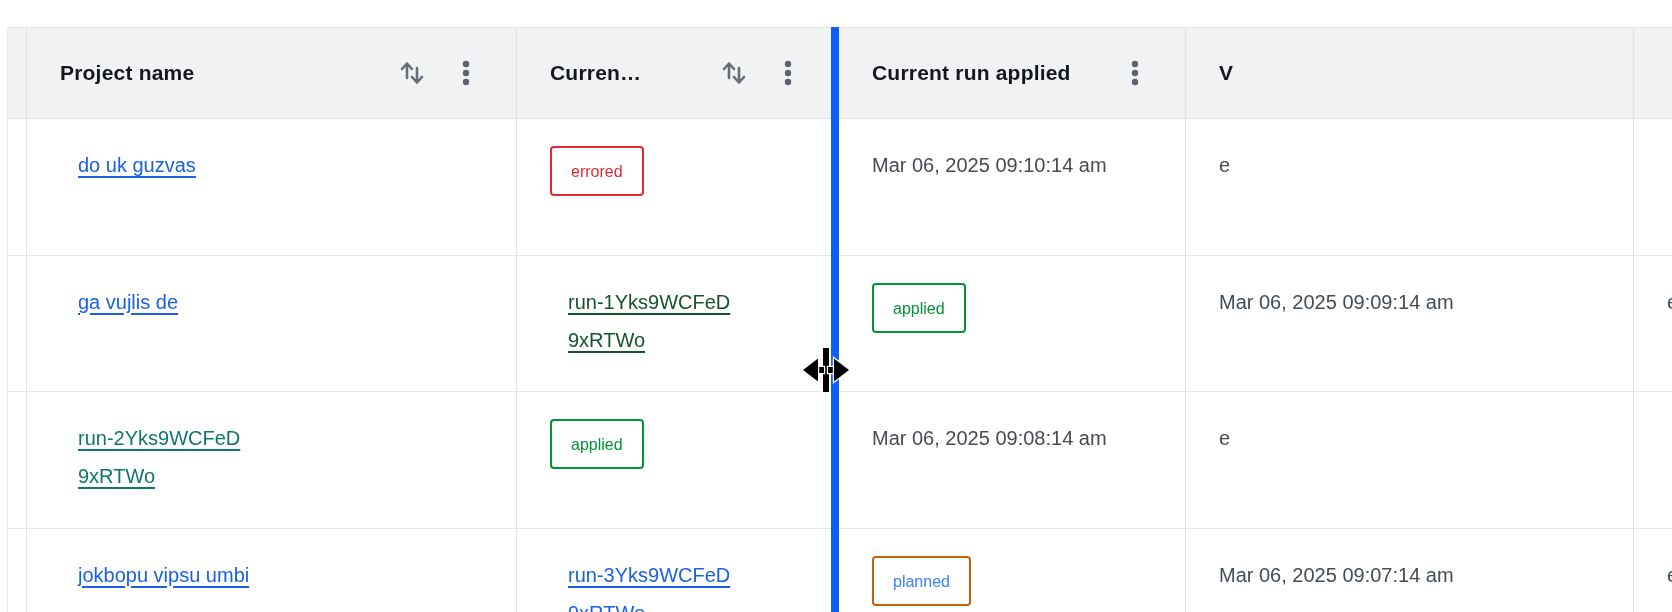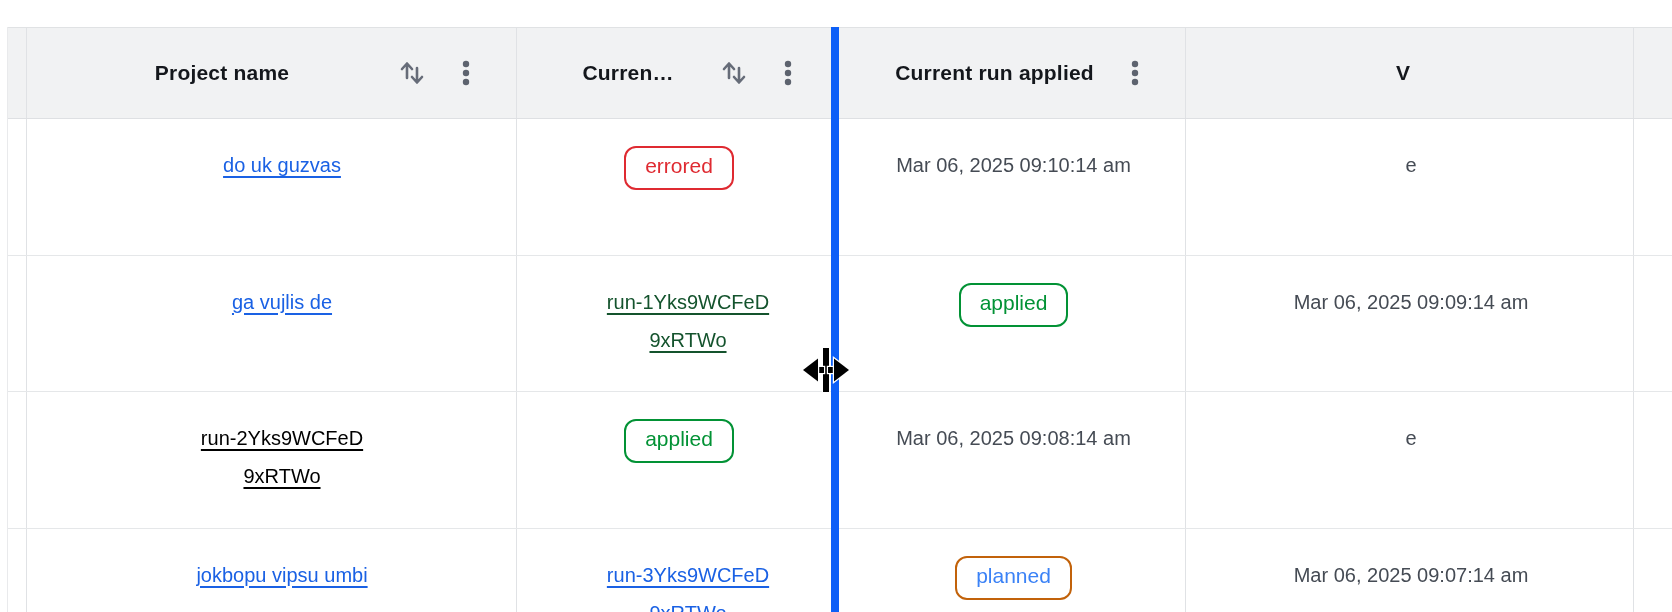--- a/index.html
+++ b/index.html
@@ -4,21 +4,20 @@
 <style>
   * { box-sizing: border-box; margin: 0; padding: 0; }
   html, body { background: #ffffff; }
   body { font-family: "Liberation Sans", sans-serif; }
   .viewport {
     position: relative;
     width: 1672px;
     height: 612px;
     overflow: hidden;
     background: #ffffff;
-    text-align: center;
   }
   .tbl {
     position: absolute;
     left: 7px;
     top: 27px;
     width: 2000px;
     border-left: 1px solid #e9eaec;
   }
   .grid-row {
     display: grid;
@@ -68,23 +67,23 @@
     text-decoration: underline;
     text-decoration-thickness: 2px;
     text-underline-offset: 4px;
     margin-left: 18px;
   }
   .run-id { display: inline-block; max-width: 168px; word-break: break-all; white-space: normal; }
   .badge-cell { padding-top: 27px; }
   .badge {
     display: inline-block;
     border: 2px solid currentColor;
-    border-radius: 12px;
-    padding: 0 19px 4px 19px;
-    font-size: 21px;
+    border-radius: 4px;
+    padding: 6px 19px 4px 19px;
+    font-size: 16px;
     line-height: 36px;
     white-space: nowrap;
   }
   .resize-line {
     position: absolute;
     left: 831px;
     top: 27px;
     width: 8px;
     height: 585px;
     background: #0d5ff7;
@@ -187,21 +186,21 @@
       <div class="cell badge-cell">
         <span class="badge" style="color: rgb(2, 146, 53); border-color: rgb(2, 146, 53);">applied</span>
       </div>
       <div class="cell">Mar 06, 2025 09:09:14 am</div>
       <div class="cell">e</div>
     </div>
 
     <div class="grid-row row">
       <div class="cell gutter"></div>
       <div class="cell">
-        <a href="#" class="run-id" style="color: #000000;">run-2Yks9WCFeD9xRTWo</a>
+        <a href="#" class="run-id" style="color: #0f766e;">run-2Yks9WCFeD9xRTWo</a>
       </div>
       <div class="cell badge-cell">
         <span class="badge" style="color: rgb(2, 146, 53); border-color: rgb(2, 146, 53);">applied</span>
       </div>
       <div class="cell">Mar 06, 2025 09:08:14 am</div>
       <div class="cell">e</div>
     </div>
 
     <div class="grid-row row">
       <div class="cell gutter"></div>

